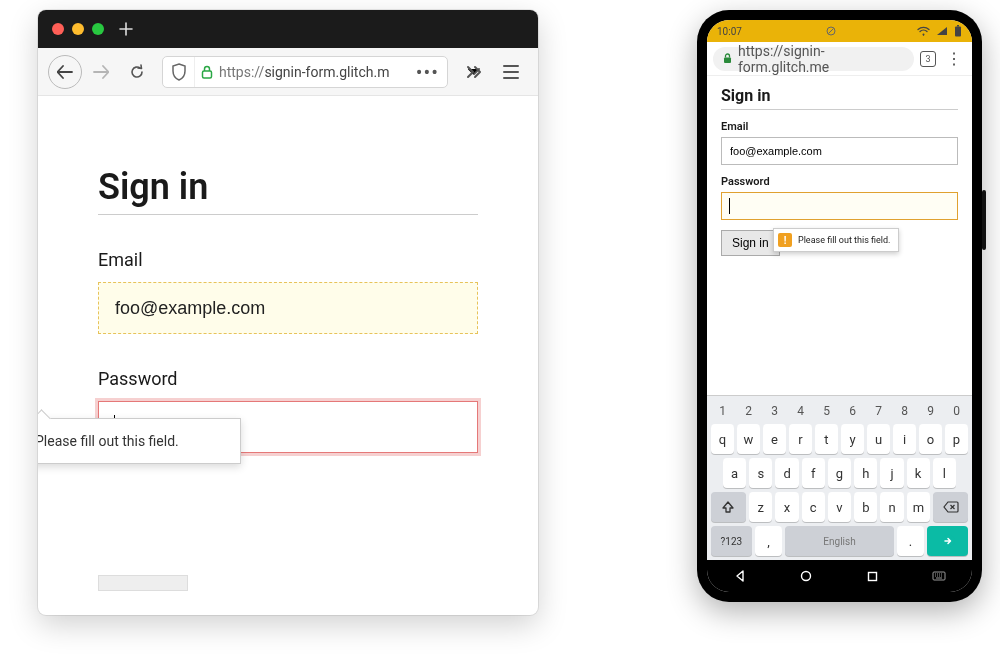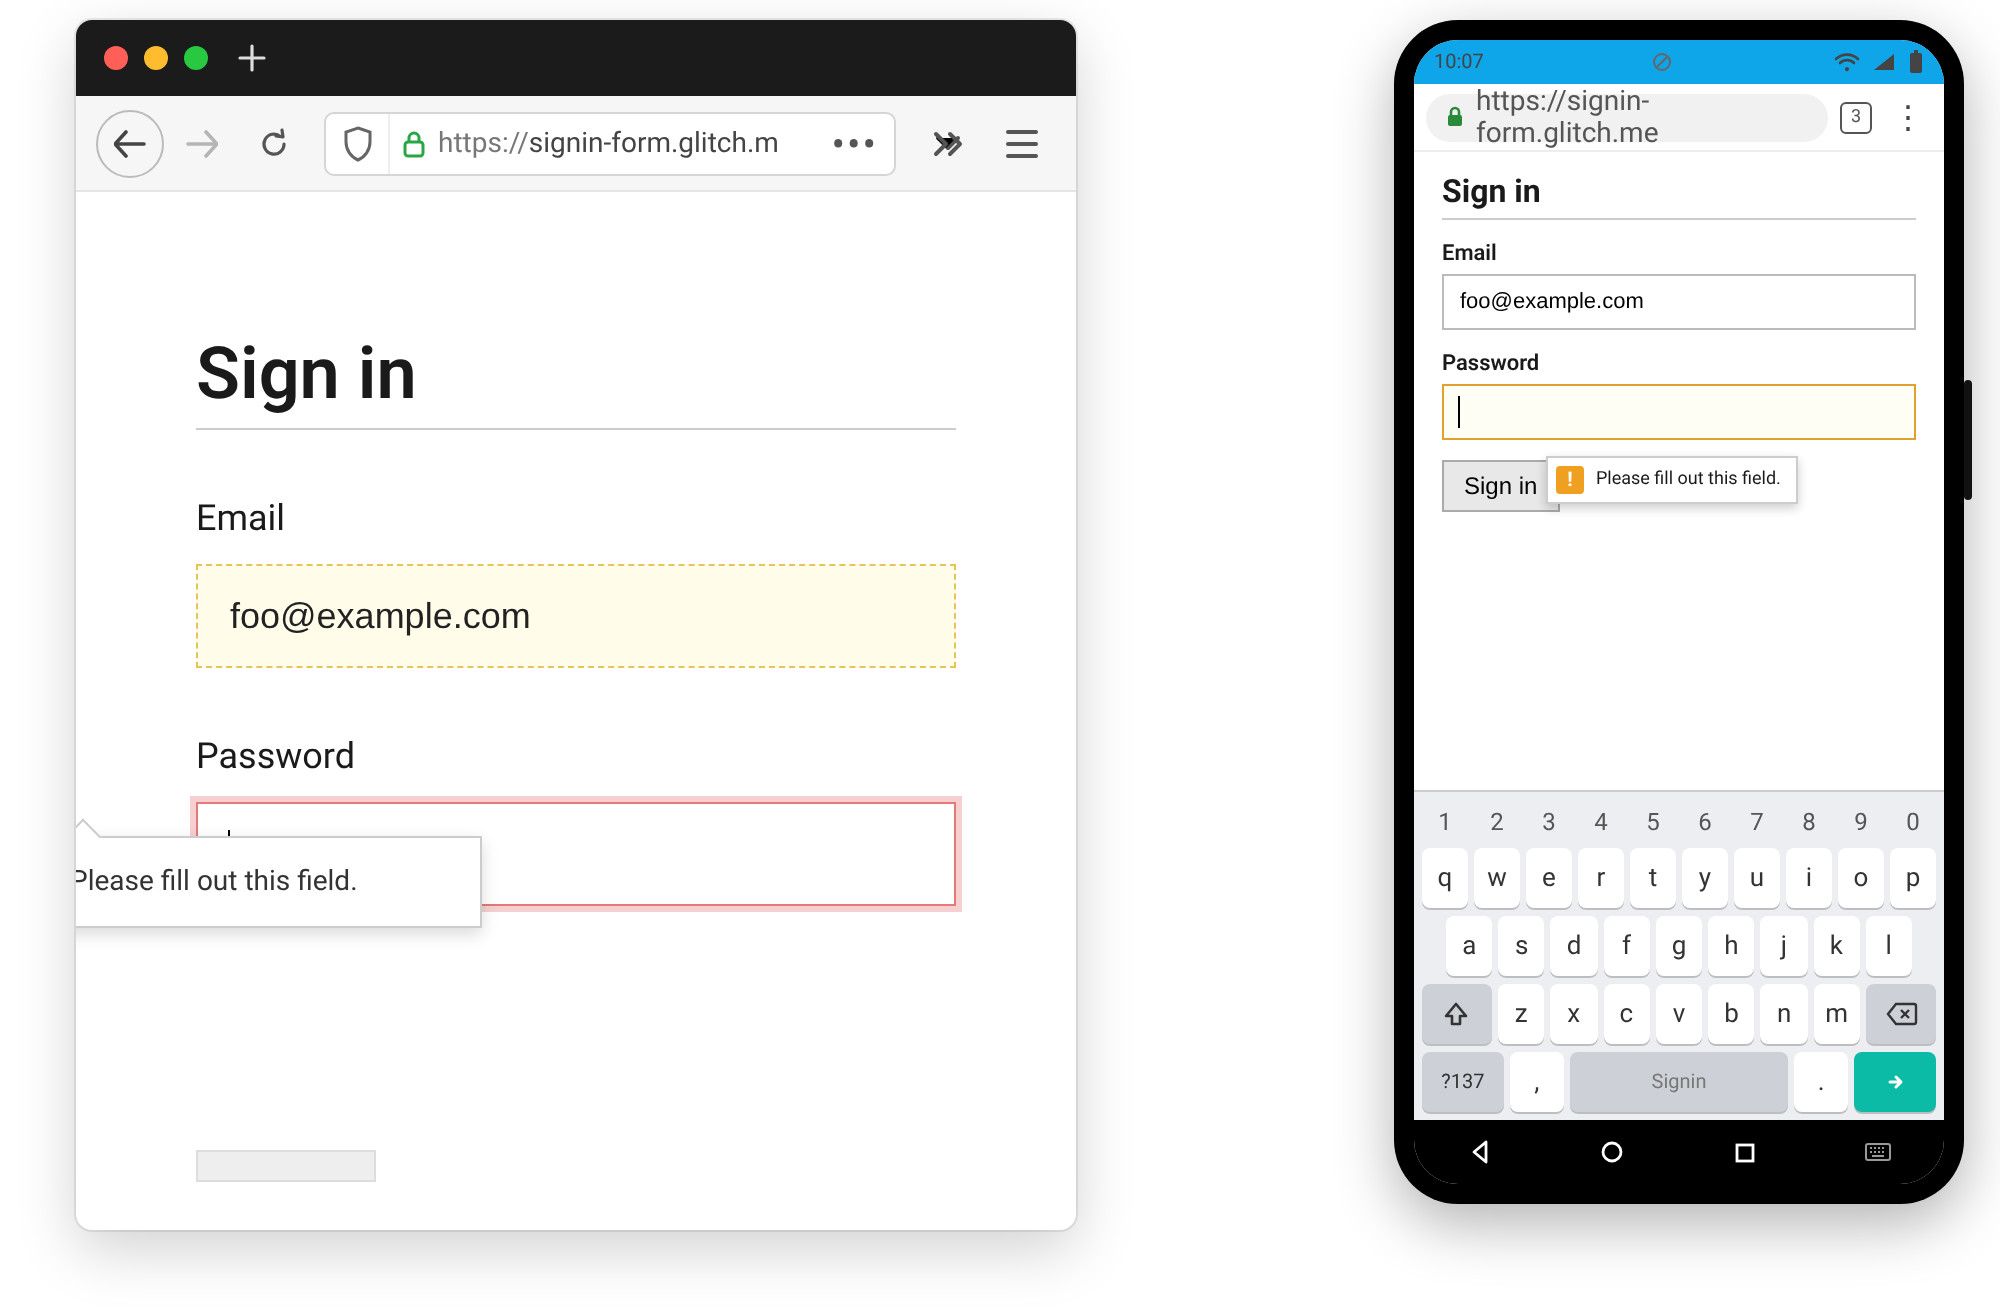--- a/index.html
+++ b/index.html
@@ -118,21 +118,21 @@
   }
   .phone::before{
     content:"";position:absolute;right:-4px;top:180px;width:4px;height:60px;
     background:#111;border-radius:2px;
   }
   .phone-inner{
     width:100%;height:100%;background:#fff;border-radius:22px;overflow:hidden;
     position:relative;display:flex;flex-direction:column;
   }
   .phone-status{
-    height:22px;background:#0ea5e9;display:flex;align-items:center;
+    height:22px;background:#eab308;display:flex;align-items:center;
     justify-content:space-between;padding:0 10px;font-size:10px;color:#444;
   }
   .phone-status .right{display:flex;gap:6px;align-items:center}
   .phone-urlbar{
     height:34px;display:flex;align-items:center;padding:0 6px;gap:6px;
     border-bottom:1px solid #eee;
   }
   .phone-url-pill{
     flex:1;height:24px;background:#f1f1f1;border-radius:12px;
     display:flex;align-items:center;padding:0 10px;gap:6px;font-size:14px;color:#555;
@@ -398,23 +398,23 @@
         </div>
         <div id="krow-3" style="display:contents"><div class="key">z</div><div class="key">x</div><div class="key">c</div><div class="key">v</div><div class="key">b</div><div class="key">n</div><div class="key">m</div></div>
         <div class="key mod wide">
           <svg width="16" height="12" viewBox="0 0 16 12">
               <path d="M5 1 H14 a1 1 0 0 1 1 1 V10 a1 1 0 0 1 -1 1 H5 L1 6 Z" fill="none" stroke="#333" stroke-width="1.2"></path>
               <path d="M7.5 4 L11.5 8 M11.5 4 L7.5 8" stroke="#333" stroke-width="1.2"></path>
             </svg>
         </div>
       </div>
       <div class="kbd-row">
-        <div class="key mod wide" style="font-size:10px">?137</div>
+        <div class="key mod wide" style="font-size:10px">?123</div>
         <div class="key" style="flex:1">,</div>
-        <div class="key space">Signin</div>
+        <div class="key space">English</div>
         <div class="key" style="flex:1">.</div>
         <div class="key go wide">
           <svg width="14" height="14" viewBox="0 0 14 14">
               <circle cx="7" cy="7" r="6.5" fill="#0bbba5"></circle>
               <path d="M4 7 H9 M7 4.5 L9.5 7 L7 9.5" stroke="#fff" stroke-width="1.5" fill="none" stroke-linecap="round" stroke-linejoin="round"></path>
             </svg>
         </div>
       </div>
     </div>
 

